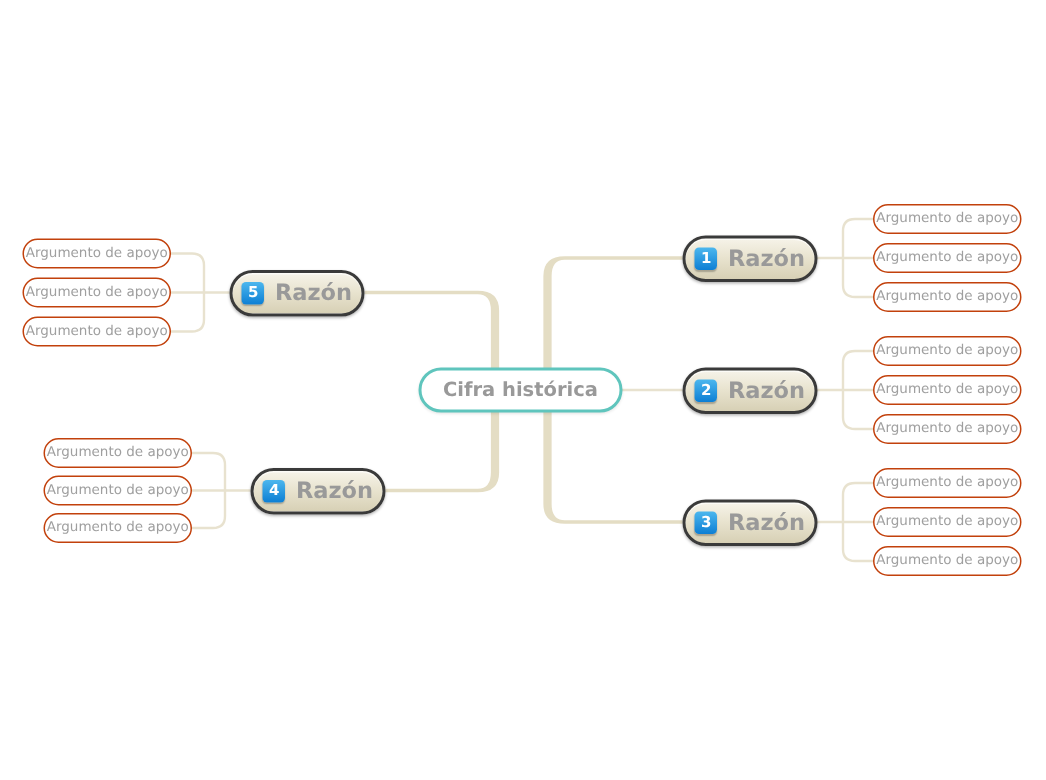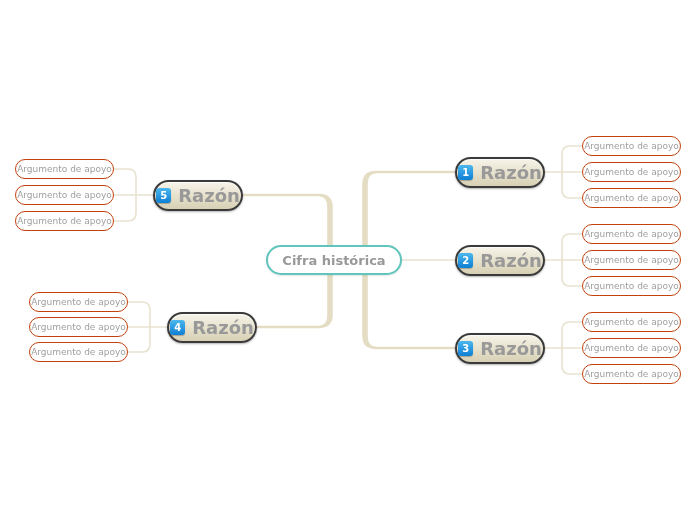--- a/index.html
+++ b/index.html
@@ -24,21 +24,21 @@
   }
   .badge {
     width:15px; height:15px; border-radius:3px;
     background:linear-gradient(180deg,#4cb7ee 0%, #0d7fd4 100%);
     color:#ffffff; font-size:10px; font-weight:bold;
     display:flex; align-items:center; justify-content:center;
     box-shadow:0 1px 1px rgba(0,0,0,0.25);
     font-family:"DejaVu Sans", sans-serif;
   }
   .nlabel {
-    color:#999999; font-weight:bold; font-size:18px;
+    color:#999999; font-weight:bold; font-size:15px;
     font-family:"DejaVu Sans", sans-serif;
     text-align:center;
   }
   .root {
     width:136px; height:30px; border:2px solid #5fc5bd; border-radius:16px;
     background:#ffffff; color:#999999; font-weight:bold; font-size:13px;
     font-family:"DejaVu Sans", sans-serif;
     box-shadow:0 1px 2px rgba(0,0,0,0.10);
   }
   .arg {
@@ -62,21 +62,21 @@
     <path class="thin" fill="none" d="M 395,260 L 455,260" stroke="#e8e2cf"></path>
 
     <path class="thin" fill="none" d="M 543,172 L 582,172 M 562,172 L 562,154 Q 562,146 570,146 L 582,146 M 562,172 L 562,190 Q 562,198 570,198 L 582,198" stroke="#e8e2cf"></path>
     <path class="thin" fill="none" d="M 543,260 L 582,260 M 562,260 L 562,242 Q 562,234 570,234 L 582,234 M 562,260 L 562,278 Q 562,286 570,286 L 582,286" stroke="#e8e2cf"></path>
     <path class="thin" fill="none" d="M 543,348 L 582,348 M 562,348 L 562,330 Q 562,322 570,322 L 582,322 M 562,348 L 562,366 Q 562,374 570,374 L 582,374" stroke="#e8e2cf"></path>
 
     <path class="thin" fill="none" d="M 153,195 L 114,195 M 136,195 L 136,177 Q 136,169 128,169 L 114,169 M 136,195 L 136,213 Q 136,221 128,221 L 114,221" stroke="#e8e2cf"></path>
     <path class="thin" fill="none" d="M 167,327 L 128,327 M 150,327 L 150,310 Q 150,302 142,302 L 128,302 M 150,327 L 150,344 Q 150,352 142,352 L 128,352" stroke="#e8e2cf"></path>
   </svg>
 
-  <div class="node root" style="left:266px; top:245px;">Cifra histórica</div>
+  <div class="node root" style="left:279px; top:245px;">Cifra histórica</div>
 
   <div class="node razon" style="left:455px; top:156.5px;">
     <span class="badge">1</span>
     <span class="nlabel">Razón</span>
   </div>
   <div class="node arg" style="left:582px; top:136px;">Argumento de apoyo</div>
   <div class="node arg" style="left:582px; top:162px;">Argumento de apoyo</div>
   <div class="node arg" style="left:582px; top:188px;">Argumento de apoyo</div>
 
   <div class="node razon" style="left:455px; top:244.5px;">

